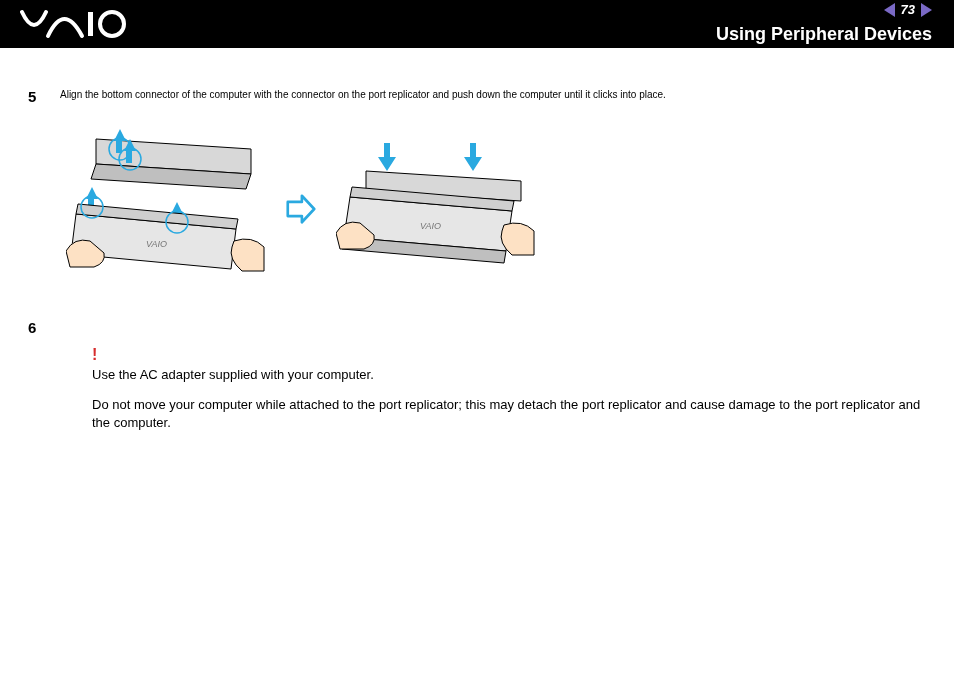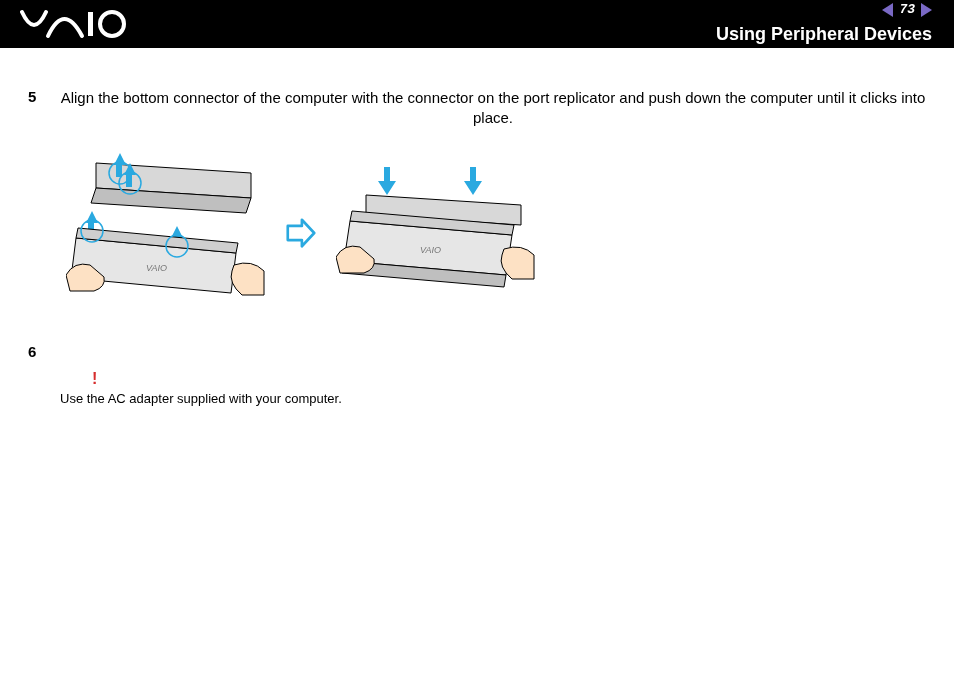--- a/index.html
+++ b/index.html
@@ -28,21 +28,20 @@
     position: absolute;
     right: 22px;
     top: 2px;
     display: flex;
     align-items: center;
     gap: 6px;
     color: #fff;
     font-style: italic;
     font-weight: bold;
     font-size: 13px;
-    font-family: Liberation Mono, monospace;
   }
   .arrow-left, .arrow-right {
     width: 0; height: 0;
     border-top: 7px solid transparent;
     border-bottom: 7px solid transparent;
   }
   .arrow-left { border-right: 11px solid #7a69c5; }
   .arrow-right { border-left: 11px solid #7a69c5; }
   .section-title {
     position: absolute;
@@ -60,38 +59,37 @@
     align-items: flex-start;
     margin-bottom: 10px;
   }
   .step-num {
     width: 32px;
     flex: 0 0 32px;
     font-weight: bold;
     font-size: 15px;
   }
   .step-text {
-    font-size: 15px;
+    font-size: 10px;
     line-height: 1.35;
-    text-align: center;
   }
   .illus-row {
     display: flex;
     align-items: center;
     gap: 20px;
     margin: 14px 0 20px 38px;
   }
   .illus {
     
   }
   .arrow-blue {
     width: 30px; height: 30px;
   }
   .note-block {
-    margin-left: 32px;
+    margin-left: 64px;
     font-size: 13px;
     color: #000;
   }
   .bang {
     color: #d62d2d;
     font-weight: bold;
     font-size: 16px;
     margin-left: 64px;
     margin-top: 6px;
     margin-bottom: -2px;
@@ -186,15 +184,16 @@
     </svg>
   </div>
 
   <div class="step" style="margin-top:8px;">
     <div class="step-num">6</div>
   </div>
 
   <div class="bang">!</div>
   <div class="note-block">
     <div class="note-text">Use the AC adapter supplied with your computer.</div>
+    <div class="note-text" style="margin-top:12px;">Do not move your computer while attached to the port replicator; this may detach the port replicator and cause damage to the port replicator and the computer.</div>
   </div>
 
 </div>
 
 </body></html>

